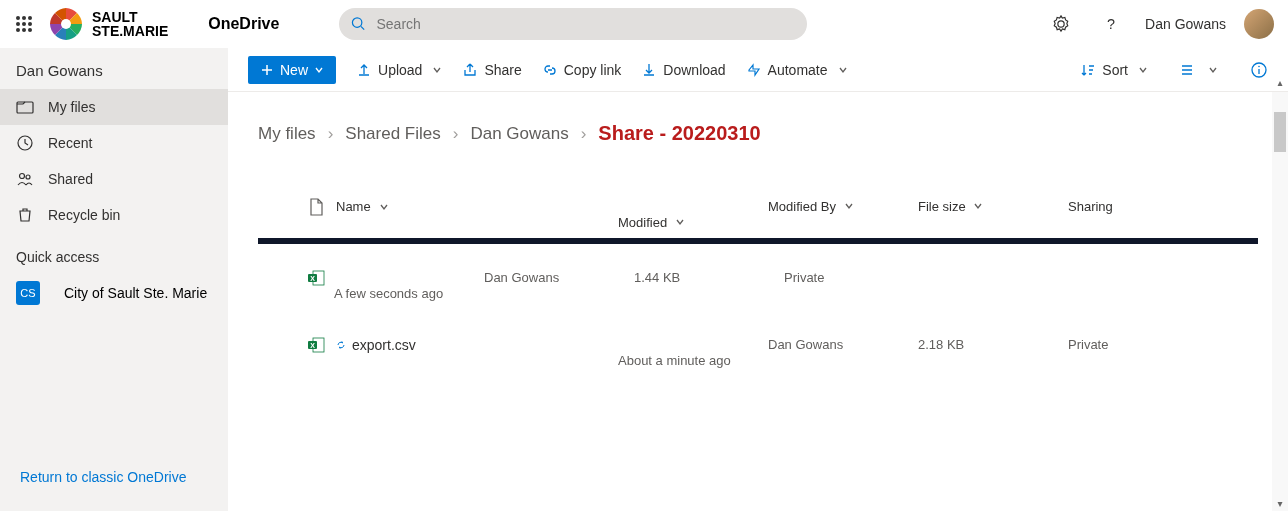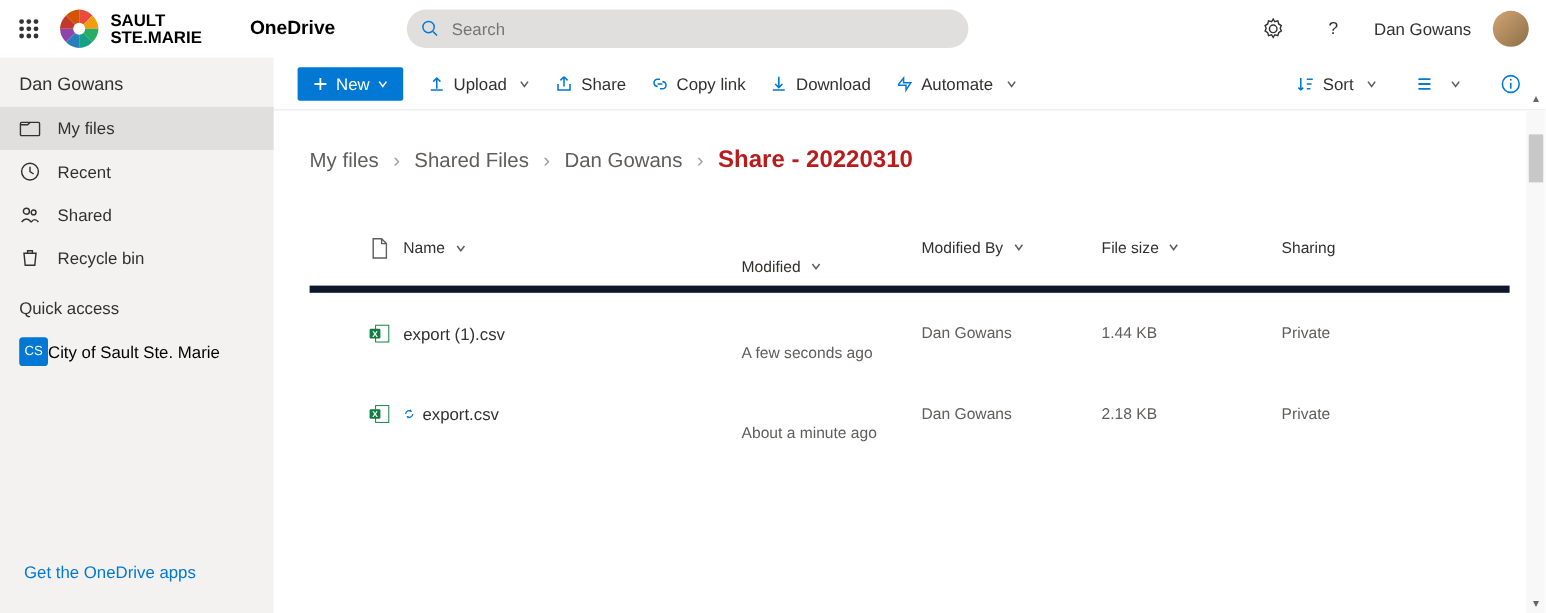--- a/index.html
+++ b/index.html
@@ -21,21 +21,21 @@
     .avatar { width: 30px; height: 30px; border-radius: 50%; background: linear-gradient(135deg, #d4a574, #8b6f47); }
 
     .body-area { display: flex; height: 463px; }
 
     .sidebar { width: 228px; background: #f3f2f1; display: flex; flex-direction: column; }
     .sidebar-user { padding: 14px 16px 10px; font-size: 15px; color: #323130; }
     .nav-item { display: flex; align-items: center; gap: 14px; padding: 9px 16px; cursor: pointer; font-size: 14px; color: #323130; }
     .nav-item.active { background: #e1dfdd; font-weight: 400; }
     .nav-item svg { width: 18px; height: 18px; flex-shrink: 0; }
     .quick-access { padding: 16px 16px 8px; font-size: 14px; color: #323130; }
-    .qa-item { display: flex; align-items: center; gap: 0; padding: 8px 16px; cursor: pointer; font-size: 14px; }
+    .qa-item { display: flex; align-items: center; gap: 24px; padding: 8px 16px; cursor: pointer; font-size: 14px; }
     .qa-badge { width: 24px; height: 24px; border-radius: 3px; background: #0078d4; color: #fff; font-size: 11px; display: flex; align-items: center; justify-content: center; }
     .sidebar-footer { margin-top: auto; padding: 10px 0 18px; }
     .sidebar-link { display: block; padding: 8px 20px; font-size: 14px; color: #0078d4; cursor: pointer; }
 
     .main { flex: 1; display: flex; flex-direction: column; position: relative; }
 
     .command-bar { height: 44px; display: flex; align-items: center; padding: 0 20px; gap: 20px; border-bottom: 1px solid #edebe9; }
     .btn-new { background: #0078d4; color: #fff; border: none; border-radius: 2px; padding: 6px 12px; font-size: 14px; display: flex; align-items: center; gap: 6px; cursor: pointer; }
     .cmd-item { display: flex; align-items: center; gap: 6px; font-size: 14px; color: #323130; cursor: pointer; }
     .cmd-item svg { color: #0078d4; }
@@ -156,21 +156,21 @@
           <path d="M4 5 L14 5 L13 15 L5 15 Z M7 3 L11 3 L11 5 L7 5 Z" fill="none" stroke="#323130" stroke-width="1.2"></path>
         </svg>
       <span>Recycle bin</span>
     </div>
     <div class="quick-access">Quick access</div>
     <div class="qa-item">
       <div class="qa-badge">CS</div>
       <span>City of Sault Ste. Marie</span>
     </div>
     <div class="sidebar-footer">
-      <a class="sidebar-link">Get the OneDrive apps</a>
+      <a class="sidebar-link">Return to classic OneDrive</a>
     </div>
   </div>
 
   <div class="main">
     <div class="command-bar">
       <button class="btn-new">
         <svg width="14" height="14" viewBox="0 0 14 14">
             <path d="M7 2 L7 12 M2 7 L12 7" stroke="#fff" stroke-width="1.5"></path>
           </svg>
         <span>New</span>
@@ -292,21 +292,20 @@
 
         <div class="table-row">
           <div class="col-sel"></div>
           <div class="col-icon">
             <svg class="excel-icon" viewBox="0 0 18 18">
                 <rect x="6" y="2" width="11" height="14" fill="#fff" stroke="#107c41" stroke-width="0.8"></rect>
                 <rect x="1" y="5" width="9" height="8" rx="1" fill="#107c41"></rect>
                 <text x="5.5" y="11.5" text-anchor="middle" font-size="7" fill="#fff" font-weight="bold">X</text>
               </svg>
           </div>
-          <div class="col-name">export (1).csv</div>
           <div class="col-mod">A few seconds ago</div>
           <div class="col-modby">Dan Gowans</div>
           <div class="col-size">1.44 KB</div>
           <div class="col-share">Private</div>
         </div>
 
         <div class="table-row">
           <div class="col-sel"></div>
           <div class="col-icon">
             <svg class="excel-icon" viewBox="0 0 18 18">

